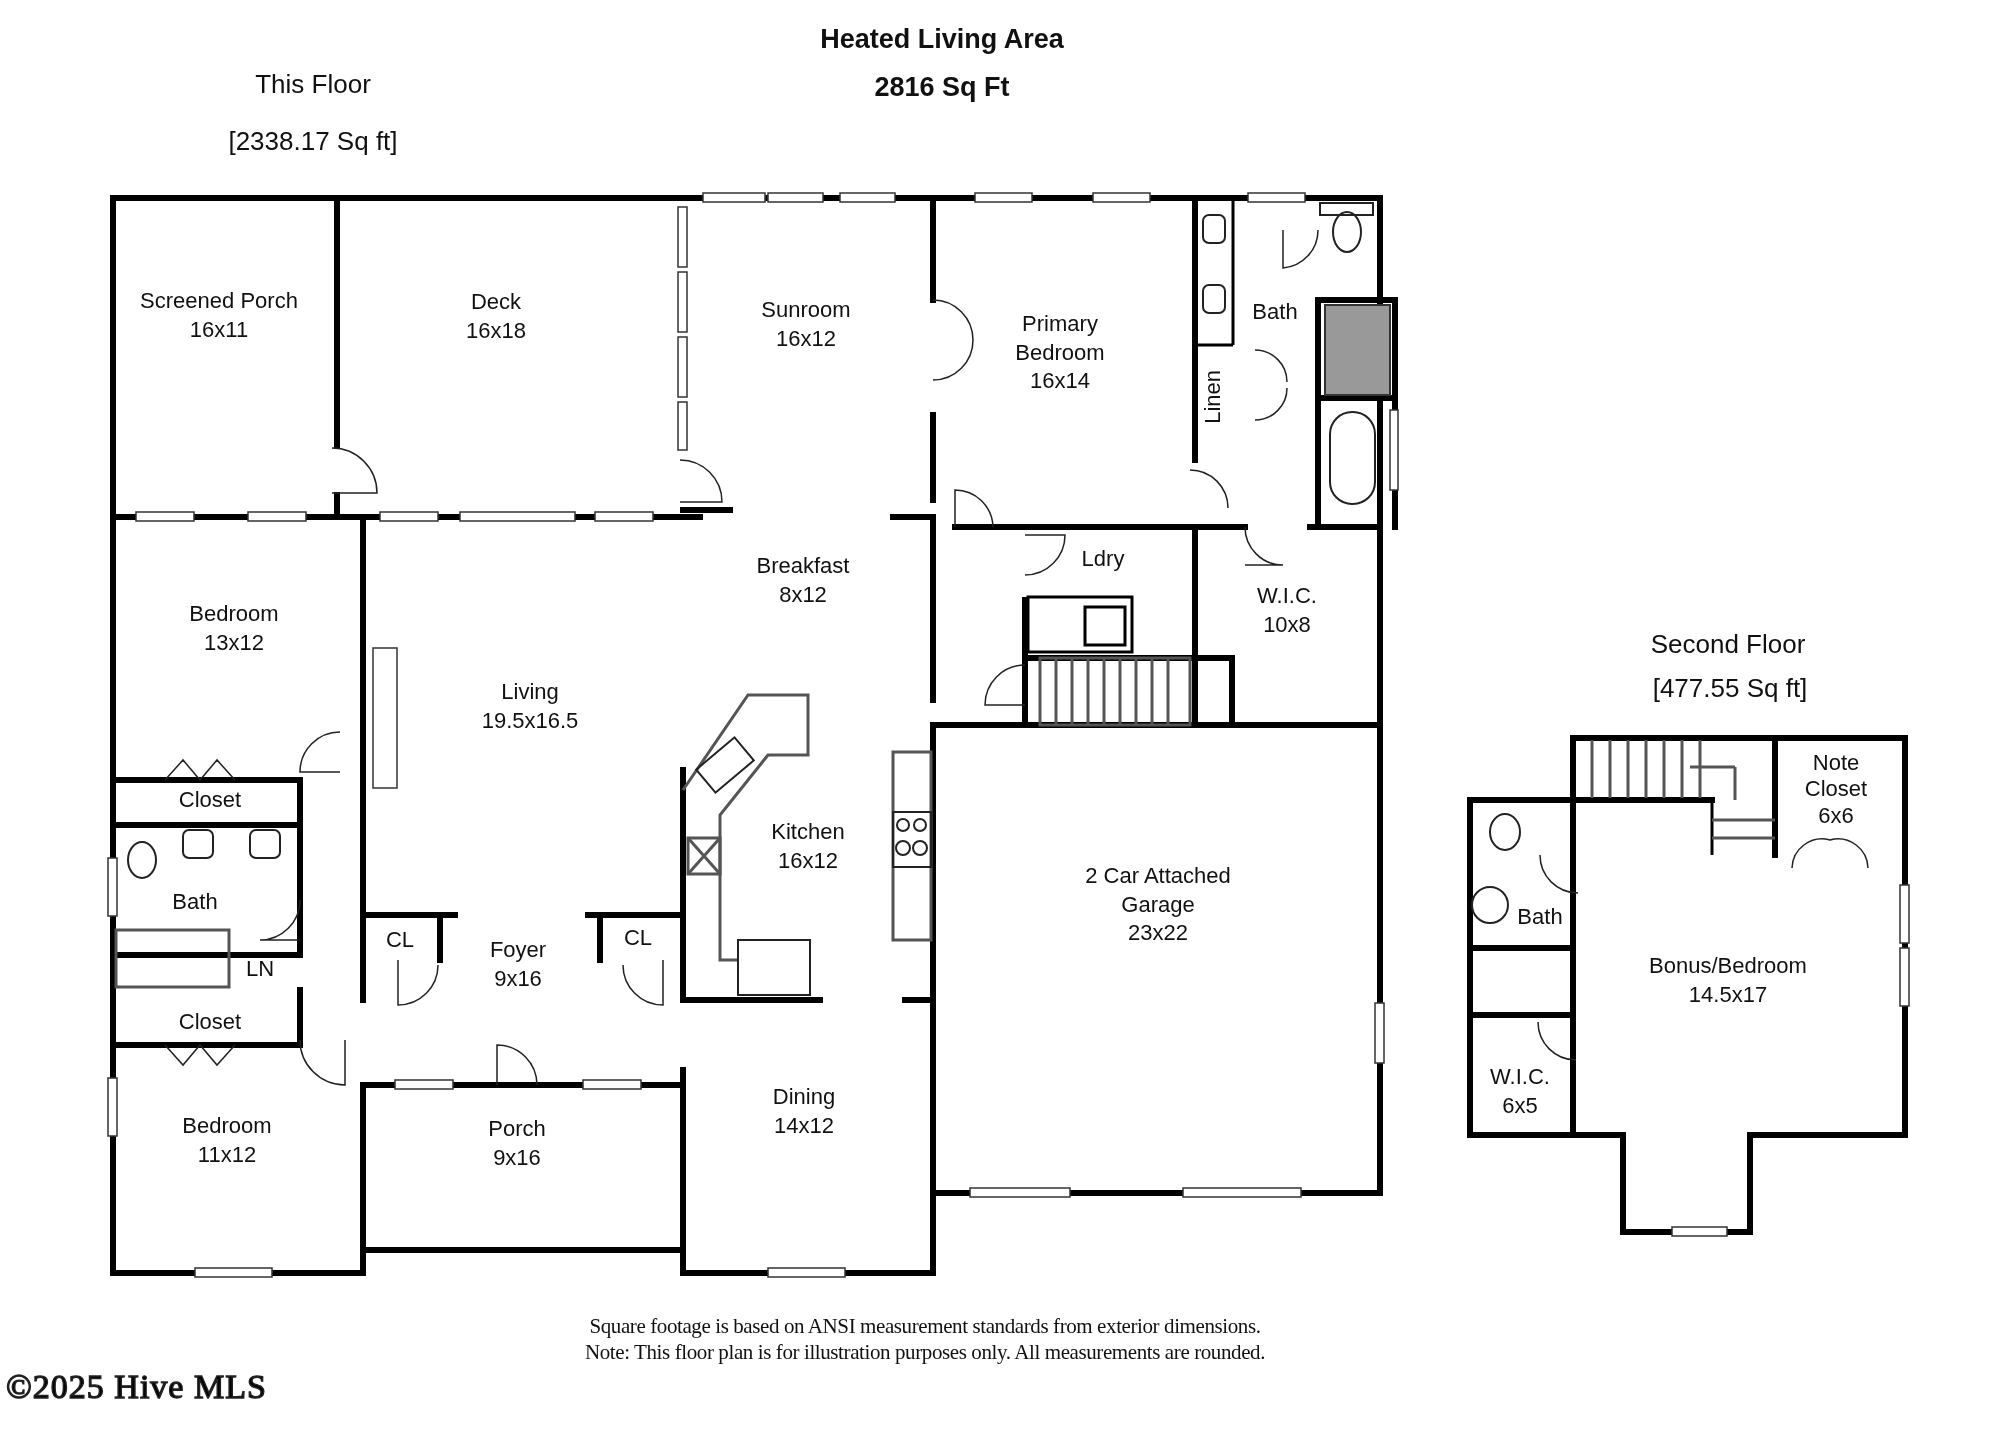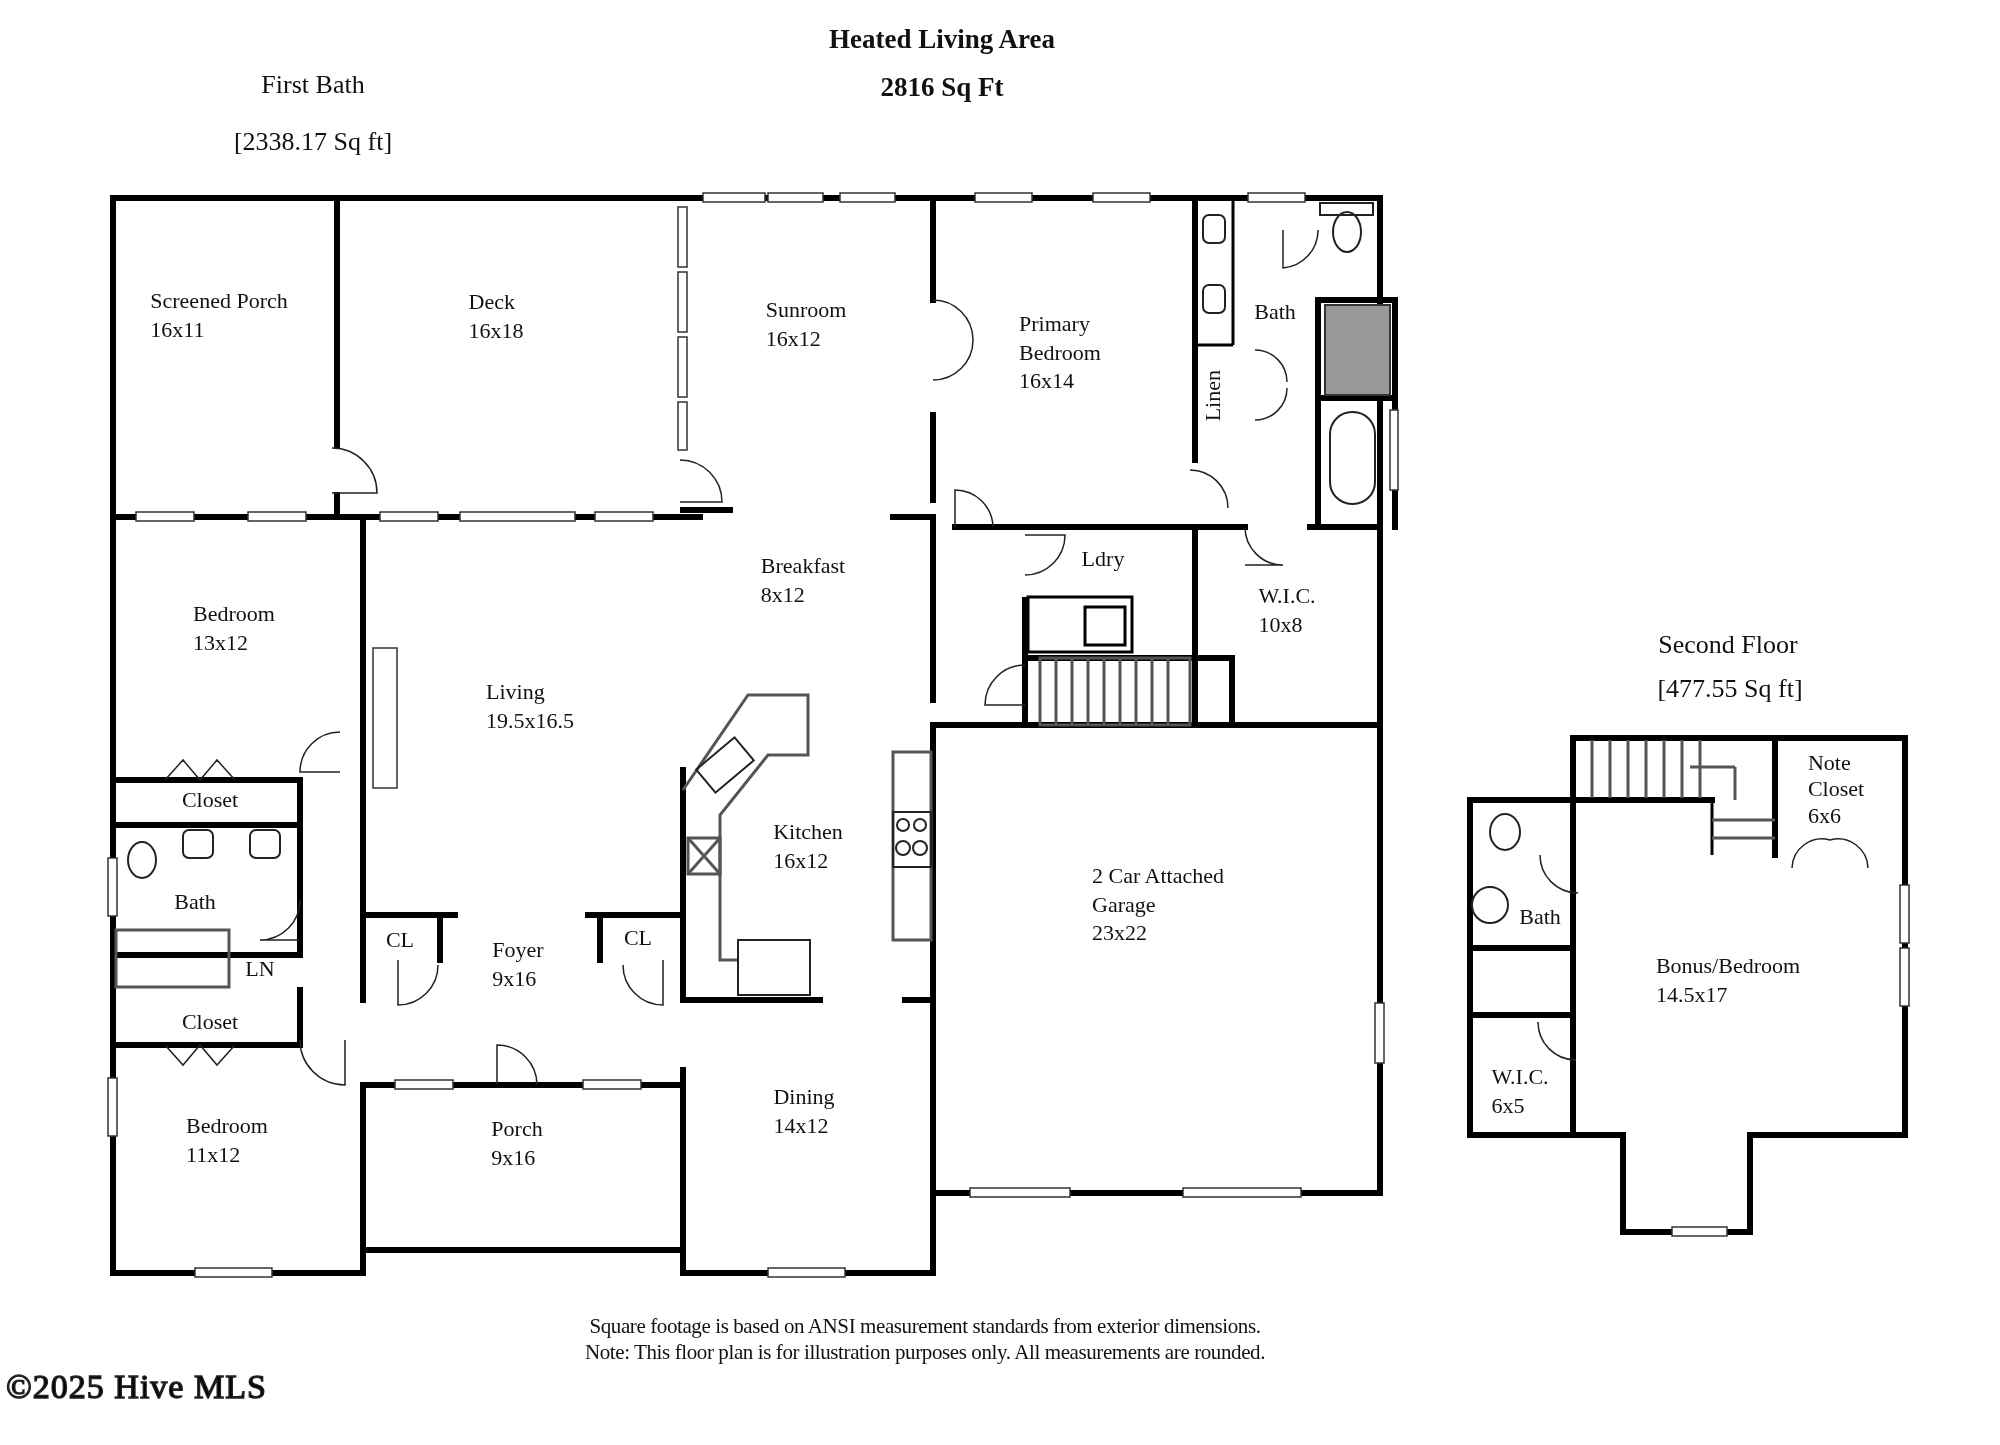--- a/index.html
+++ b/index.html
@@ -4,21 +4,21 @@
 <style>
   html, body { margin:0; padding:0; background:#ffffff; }
   body { width:2000px; height:1445px; position:relative; overflow:hidden; font-family:"DejaVu Serif", "Liberation Serif", serif; color:#1a1a1a; }
   svg.plan { position:absolute; left:0; top:0; width:2000px; height:1445px; }
   .wall { stroke:#000; stroke-width:6; fill:none; stroke-linecap:square; }
   .wall-thin { stroke:#000; stroke-width:3; fill:none; }
   .fixture { stroke:#555; stroke-width:3; fill:none; }
   .fixture-dark { stroke:#222; stroke-width:2; fill:none; }
   .window { fill:#fff; stroke:#333; stroke-width:1.5; }
   .door-arc { stroke:#222; stroke-width:1.5; fill:none; }
-  .lbl { position:absolute; text-align:left; transform:translate(-50%,0); white-space:nowrap; font-family:Liberation Serif, serif; font-size:22px; line-height:1.3; color:#111; }
+  .lbl { position:absolute; text-align:center; transform:translate(-50%,0); white-space:nowrap; font-family:Liberation Sans, sans-serif; font-size:22px; line-height:1.3; color:#111; }
   .title-bold { font-weight:bold; font-size:27px; }
   .hdr { font-size:26px; }
   .note { position:absolute; left:490px; top:1313px; width:870px; text-align:center; font-family:"Liberation Serif", serif; font-size:21px; line-height:26px; color:#111; letter-spacing:-0.4px; }
   .watermark { position:absolute; left:6px; top:1368px; font-family:Liberation Serif, serif; font-size:34px; color:#000000; -webkit-text-stroke:1.4px #222; letter-spacing:1px; }
   .vert { writing-mode:vertical-rl; transform:translate(-50%,0) rotate(180deg); }
 </style>
 </head>
 <body>
 
 <svg class="plan" viewBox="0 0 2000 1445" xmlns="http://www.w3.org/2000/svg">
@@ -227,21 +227,21 @@
     <rect class="window" x="1900" y="885" width="9" height="58"></rect>
     <rect class="window" x="1900" y="948" width="9" height="58"></rect>
     <path class="door-arc" d="M1540 855 A38 38 0 0 0 1578 893"></path>
     <path class="door-arc" d="M1538 1022 A38 38 0 0 0 1576 1060"></path>
     <path class="door-arc" d="M1792 868 A30 30 0 0 1 1830 840 A30 30 0 0 1 1868 868"></path>
   </g>
 </svg>
 
 <div class="lbl title-bold" style="left:942px;top:22px;">Heated Living Area</div>
 <div class="lbl title-bold" style="left:922px;top:70px;margin-left:20px;">2816 Sq Ft</div>
-<div class="lbl hdr" style="left:313px;top:68px;">First Bath</div>
+<div class="lbl hdr" style="left:313px;top:68px;">This Floor</div>
 <div class="lbl hdr" style="left:313px;top:125px;">[2338.17 Sq ft]</div>
 <div class="lbl hdr" style="left:1728px;top:628px;">Second Floor</div>
 <div class="lbl hdr" style="left:1730px;top:672px;">[477.55 Sq ft]</div>
 
 <div class="lbl" style="left:219px;top:287px;">
   <div>Screened Porch</div>
   <div>16x11</div>
 </div>
 <div class="lbl" style="left:496px;top:288px;">
   <div>Deck</div>

